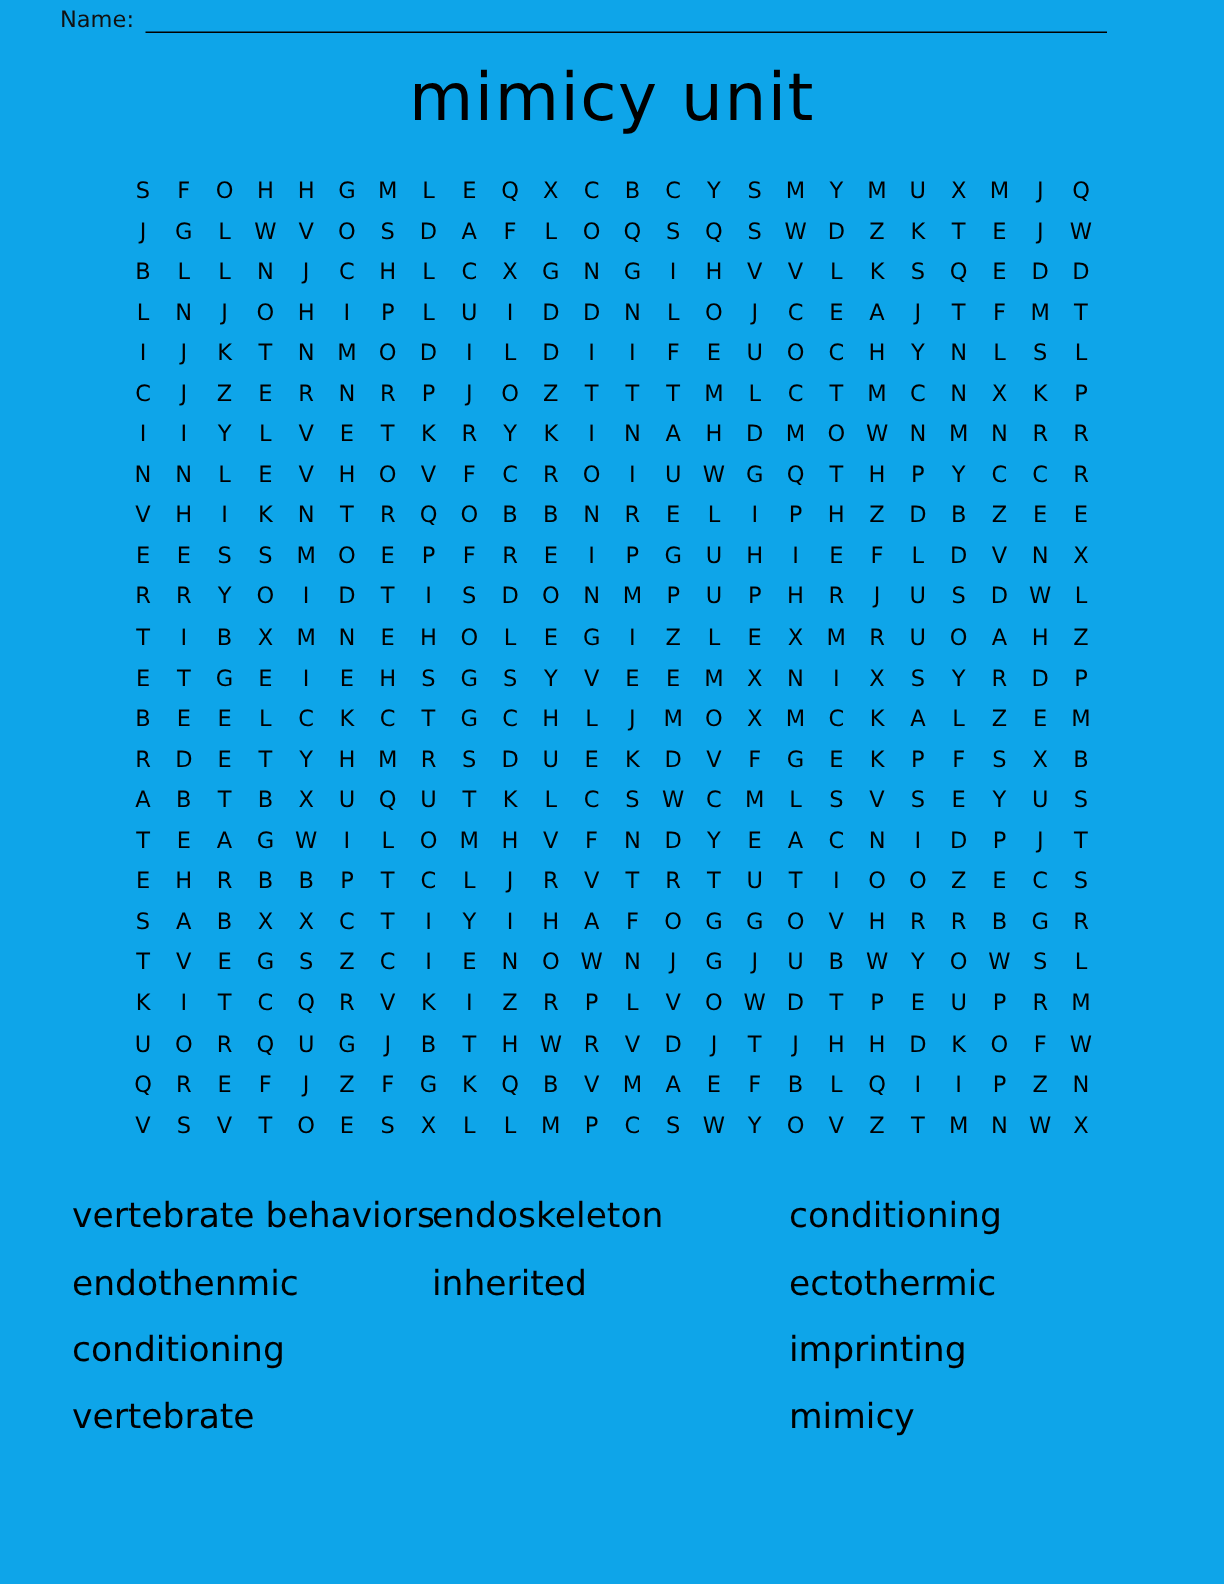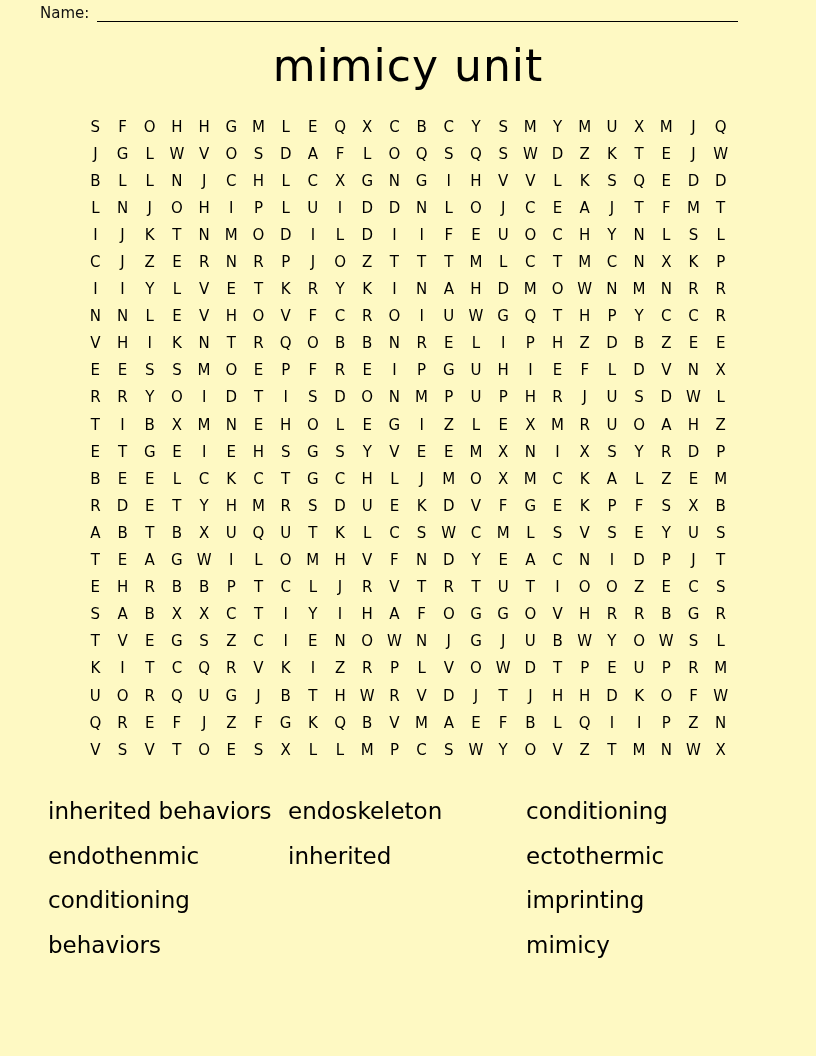--- a/index.html
+++ b/index.html
@@ -4,21 +4,21 @@
 <style>
   html, body {
     margin: 0;
     padding: 0;
     background: #ffffff;
   }
   .page {
     position: relative;
     width: 816px;
     height: 1056px;
-    background: #fef9c3;
+    background: #0ea5e9;
     font-family: "DejaVu Sans", sans-serif;
     color: #000000;
     overflow: hidden;
   }
   .name-row {
     display: flex;
     align-items: flex-end;
     padding: 4px 78px 0 40px;
     font-size: 15px;
     color: #111;
@@ -712,24 +712,24 @@
         <span class="grid-cell">T</span>
         <span class="grid-cell">M</span>
         <span class="grid-cell">N</span>
         <span class="grid-cell">W</span>
         <span class="grid-cell">X</span>
       </div>
     </div>
 
   <div class="words" id="words">
       <div class="word-col">
-        <div class="word-item">inherited behaviors</div>
+        <div class="word-item">vertebrate behaviors</div>
         <div class="word-item">endothenmic</div>
         <div class="word-item">conditioning</div>
-        <div class="word-item">behaviors</div>
+        <div class="word-item">vertebrate</div>
       </div>
       <div class="word-col">
         <div class="word-item">endoskeleton</div>
         <div class="word-item">inherited</div>
       </div>
       <div class="word-col">
         <div class="word-item">conditioning</div>
         <div class="word-item">ectothermic</div>
         <div class="word-item">imprinting</div>
         <div class="word-item">mimicy</div>

